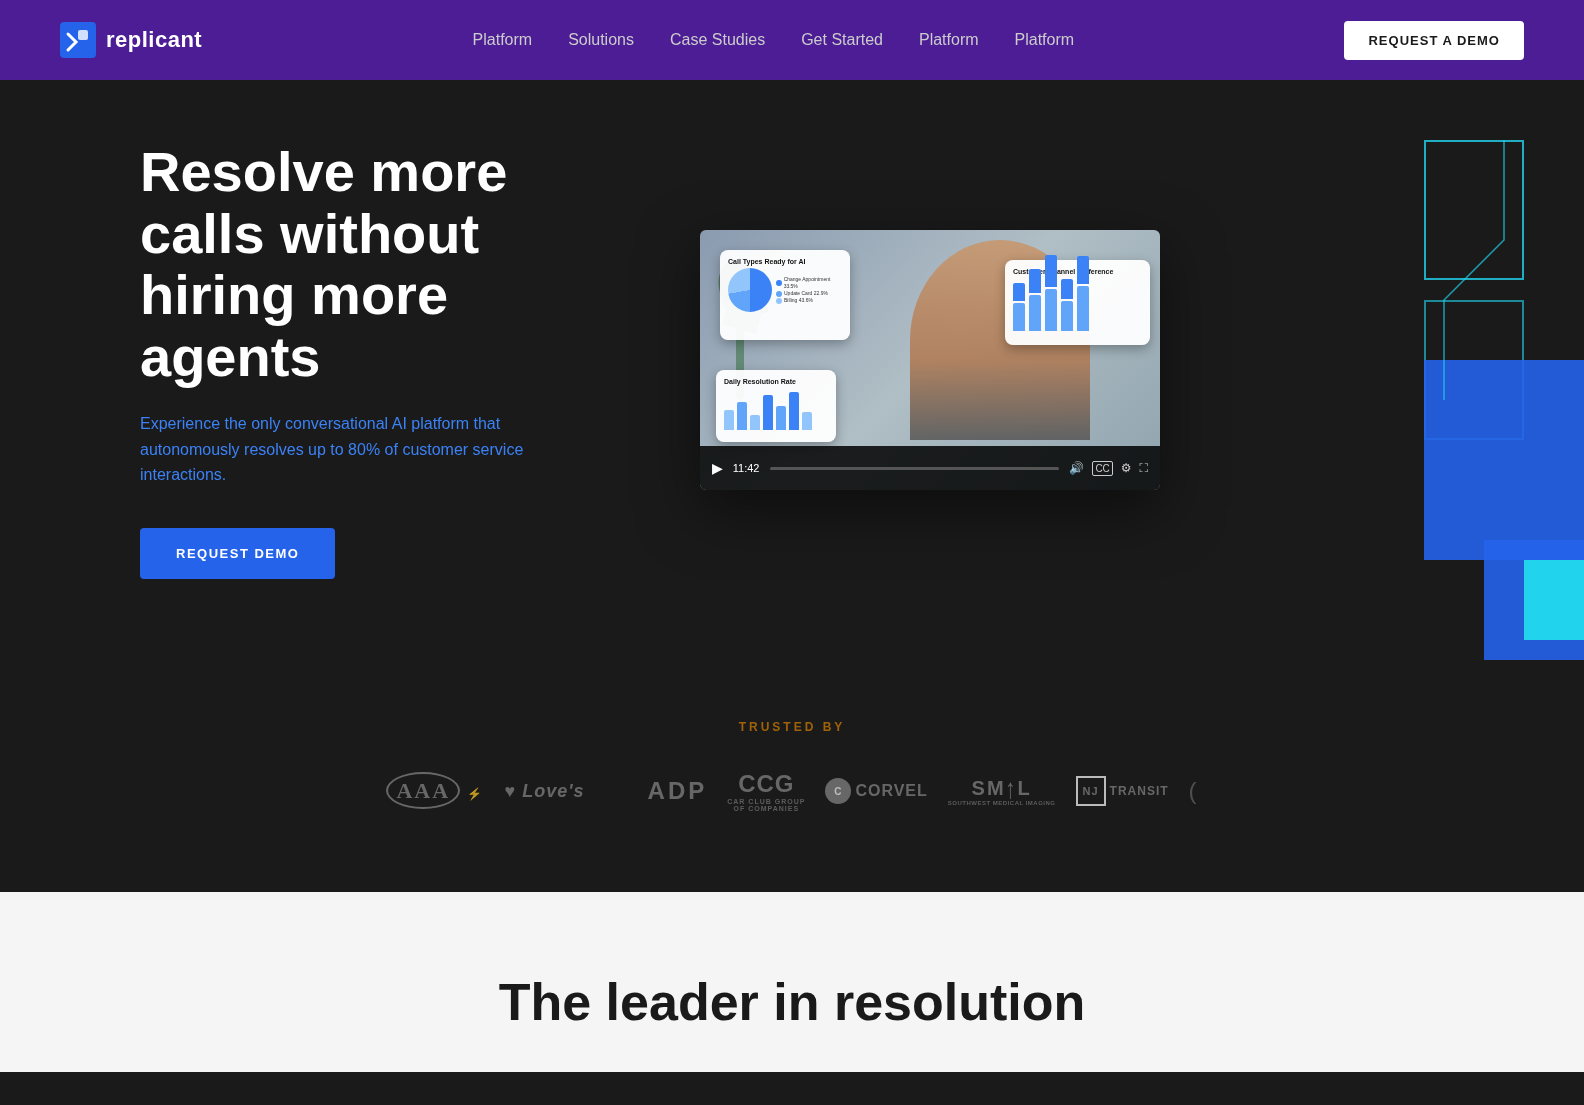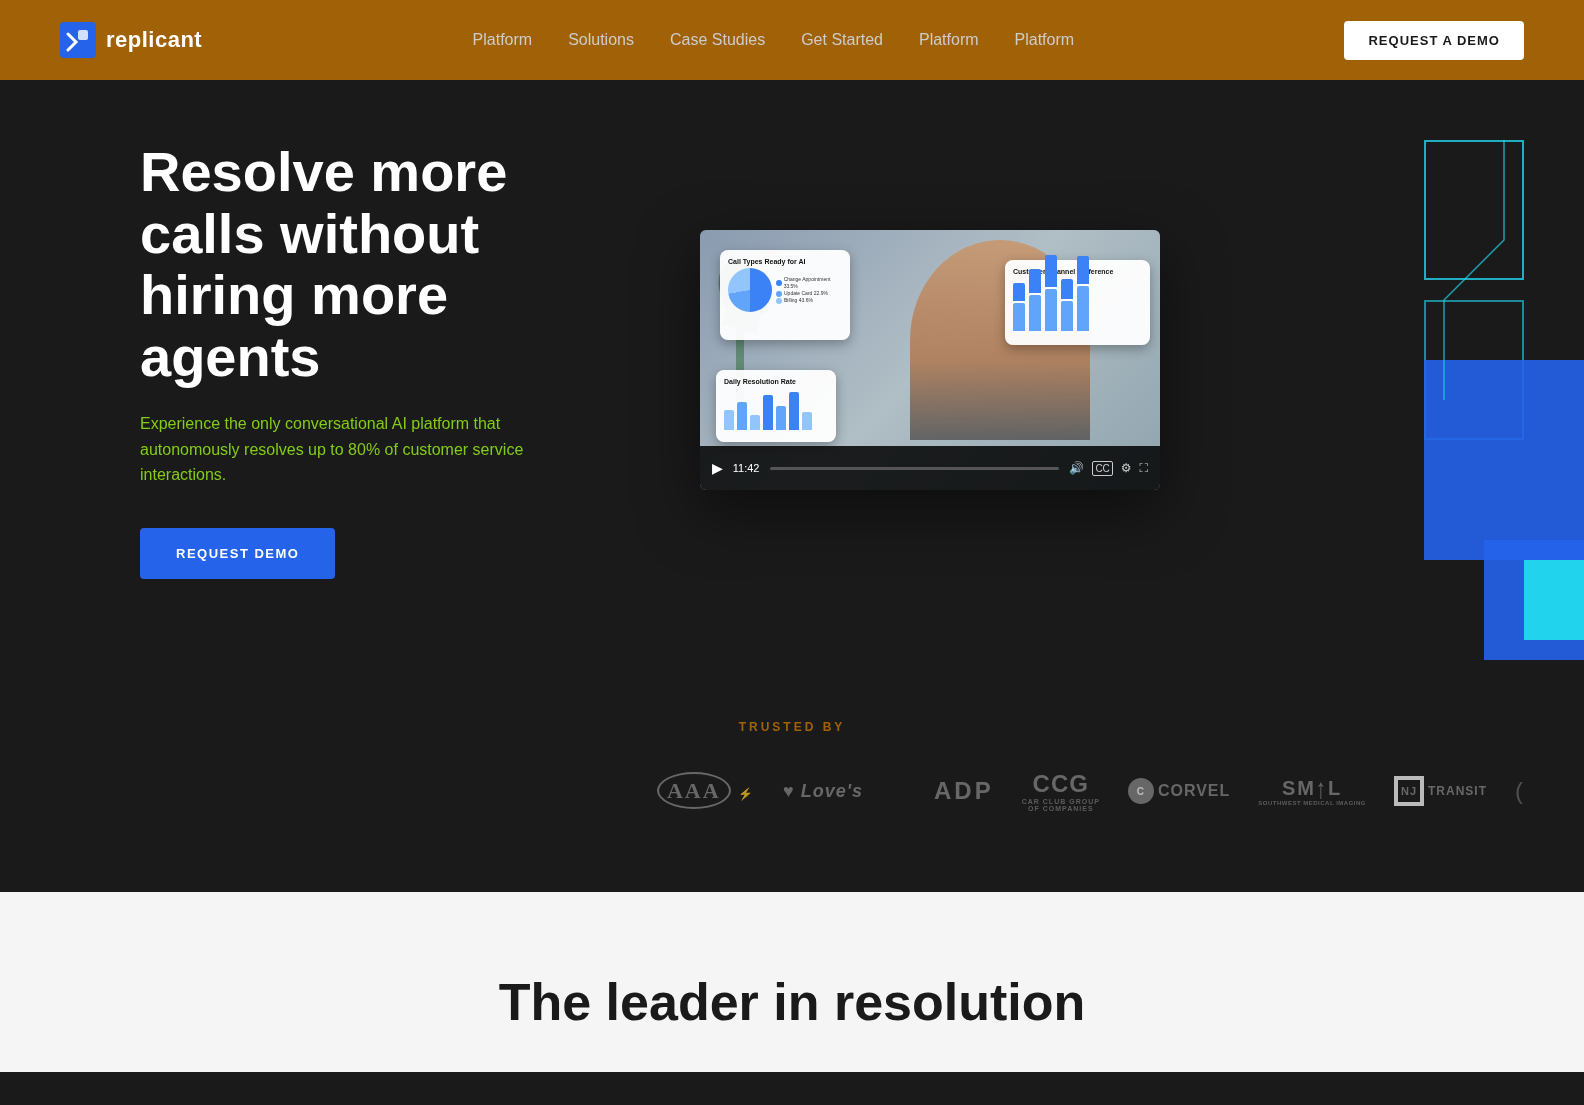--- a/index.html
+++ b/index.html
@@ -1,41 +1,41 @@
 <!DOCTYPE html>
 <html><head>
   <meta charset="utf-8">
   <style>
     * { margin: 0; padding: 0; box-sizing: border-box; }
     body { font-family: -apple-system, BlinkMacSystemFont, 'Segoe UI', sans-serif; background: #1a1a1a; color: #fff; width: 1584px; min-height: 1105px; overflow-x: hidden; }
 
     
     nav {
       display: flex; align-items: center; justify-content: space-between;
-      padding: 12px 60px; height: 80px; background: #a16207; position: relative; z-index: 10;
+      padding: 12px 60px; height: 80px; background: #4c1d95; position: relative; z-index: 10;
     }
     .logo { display: flex; align-items: center; gap: 10px; cursor: pointer; }
     .logo-icon { width: 36px; height: 36px; }
     .logo-text { font-size: 22px; font-weight: 600; color: #fff; letter-spacing: 0.5px; }
     .nav-links { display: flex; align-items: center; gap: 36px; }
     .nav-link { color: #ccc; font-size: 16px; font-weight: 400; cursor: pointer; text-decoration: none; transition: color 0.2s; }
     .nav-cta {
       background: #fff; color: #1a1a1a; border: none; padding: 12px 24px;
       font-size: 13px; font-weight: 700; letter-spacing: 1px; cursor: pointer;
       border-radius: 4px; white-space: nowrap;
     }
 
     
     .hero {
       background: #1a1a1a; display: flex; align-items: center;
       padding: 60px 60px 80px 140px; gap: 80px; position: relative; min-height: 580px;
     }
     .hero-left { flex: 0 0 auto; max-width: 480px; }
     .hero-title { font-size: 56px; font-weight: 700; line-height: 1.1; color: #fff; margin-bottom: 24px; }
-    .hero-sub { font-size: 16px; color: #84cc16; line-height: 1.6; margin-bottom: 40px; max-width: 420px; }
+    .hero-sub { font-size: 16px; color: #3b82f6; line-height: 1.6; margin-bottom: 40px; max-width: 420px; }
     .btn-demo {
       background: #2563eb; color: #fff; border: none; padding: 18px 36px;
       font-size: 13px; font-weight: 700; letter-spacing: 1.5px; cursor: pointer;
       border-radius: 4px; text-transform: uppercase;
     }
 
     
     .hero-right { flex: 0 0 auto; }
     .video-container {
       width: 460px; height: 260px; border-radius: 6px; overflow: hidden;
@@ -64,21 +64,21 @@
 
     
     .trusted-section {
       background: #1a1a1a; padding: 60px 60px 80px; text-align: center;
     }
     .trusted-label {
       font-size: 12px; font-weight: 600; letter-spacing: 3px; color: #a16207;
       text-transform: uppercase; margin-bottom: 36px;
     }
     .logos-row {
-      display: flex; align-items: center; justify-content: flex-end; gap: 28px; flex-wrap: nowrap;
+      display: flex; align-items: center; justify-content: center; gap: 20px; flex-wrap: nowrap;
     }
     .logo-item { color: #888; font-size: 18px; font-weight: 700; letter-spacing: 1px; opacity: 0.7; white-space: nowrap; }
 
     
     .proven-section {
       background: #f5f5f5; padding: 80px 60px 40px; text-align: center;
     }
     .section-tag {
       font-size: 11px; font-weight: 700; letter-spacing: 3px; color: #666;
       text-transform: uppercase; margin-bottom: 16px;
@@ -232,21 +232,21 @@
     </div>
     <div class="logo-item" style="display:flex;align-items:center;gap:4px;">
       <div style="width:26px;height:26px;background:#888;border-radius:50%;display:flex;align-items:center;justify-content:center;font-size:10px;color:white;">C</div>
       <span style="font-size:16px;letter-spacing:1px;">CORVEL</span>
     </div>
     <div class="logo-item" style="font-size:20px;letter-spacing:2px;">
       SM<span style="display:inline-block;transform:scaleY(1.4);line-height:1;">↑</span>L
       <div style="font-size:6px;color:#777;letter-spacing:0.5px;">SOUTHWEST MEDICAL IMAGING</div>
     </div>
     <div class="logo-item" style="display:flex;align-items:center;gap:4px;">
-      <div style="width:30px;height:30px;border:4px solid #ffffff;display:flex;align-items:center;justify-content:center;font-size:11px;font-weight:900;">NJ</div>
+      <div style="width:30px;height:30px;border:2px solid #ffffff;display:flex;align-items:center;justify-content:center;font-size:11px;font-weight:900;">NJ</div>
       <span style="font-size:12px;letter-spacing:1px;">TRANSIT</span>
     </div>
     <div class="logo-item" style="font-size:24px;font-weight:300;color:#666;">
       (
     </div>
   </div>
 </section>
 
 <section class="proven-section">
   <h2 class="section-title">The leader in resolution</h2>

